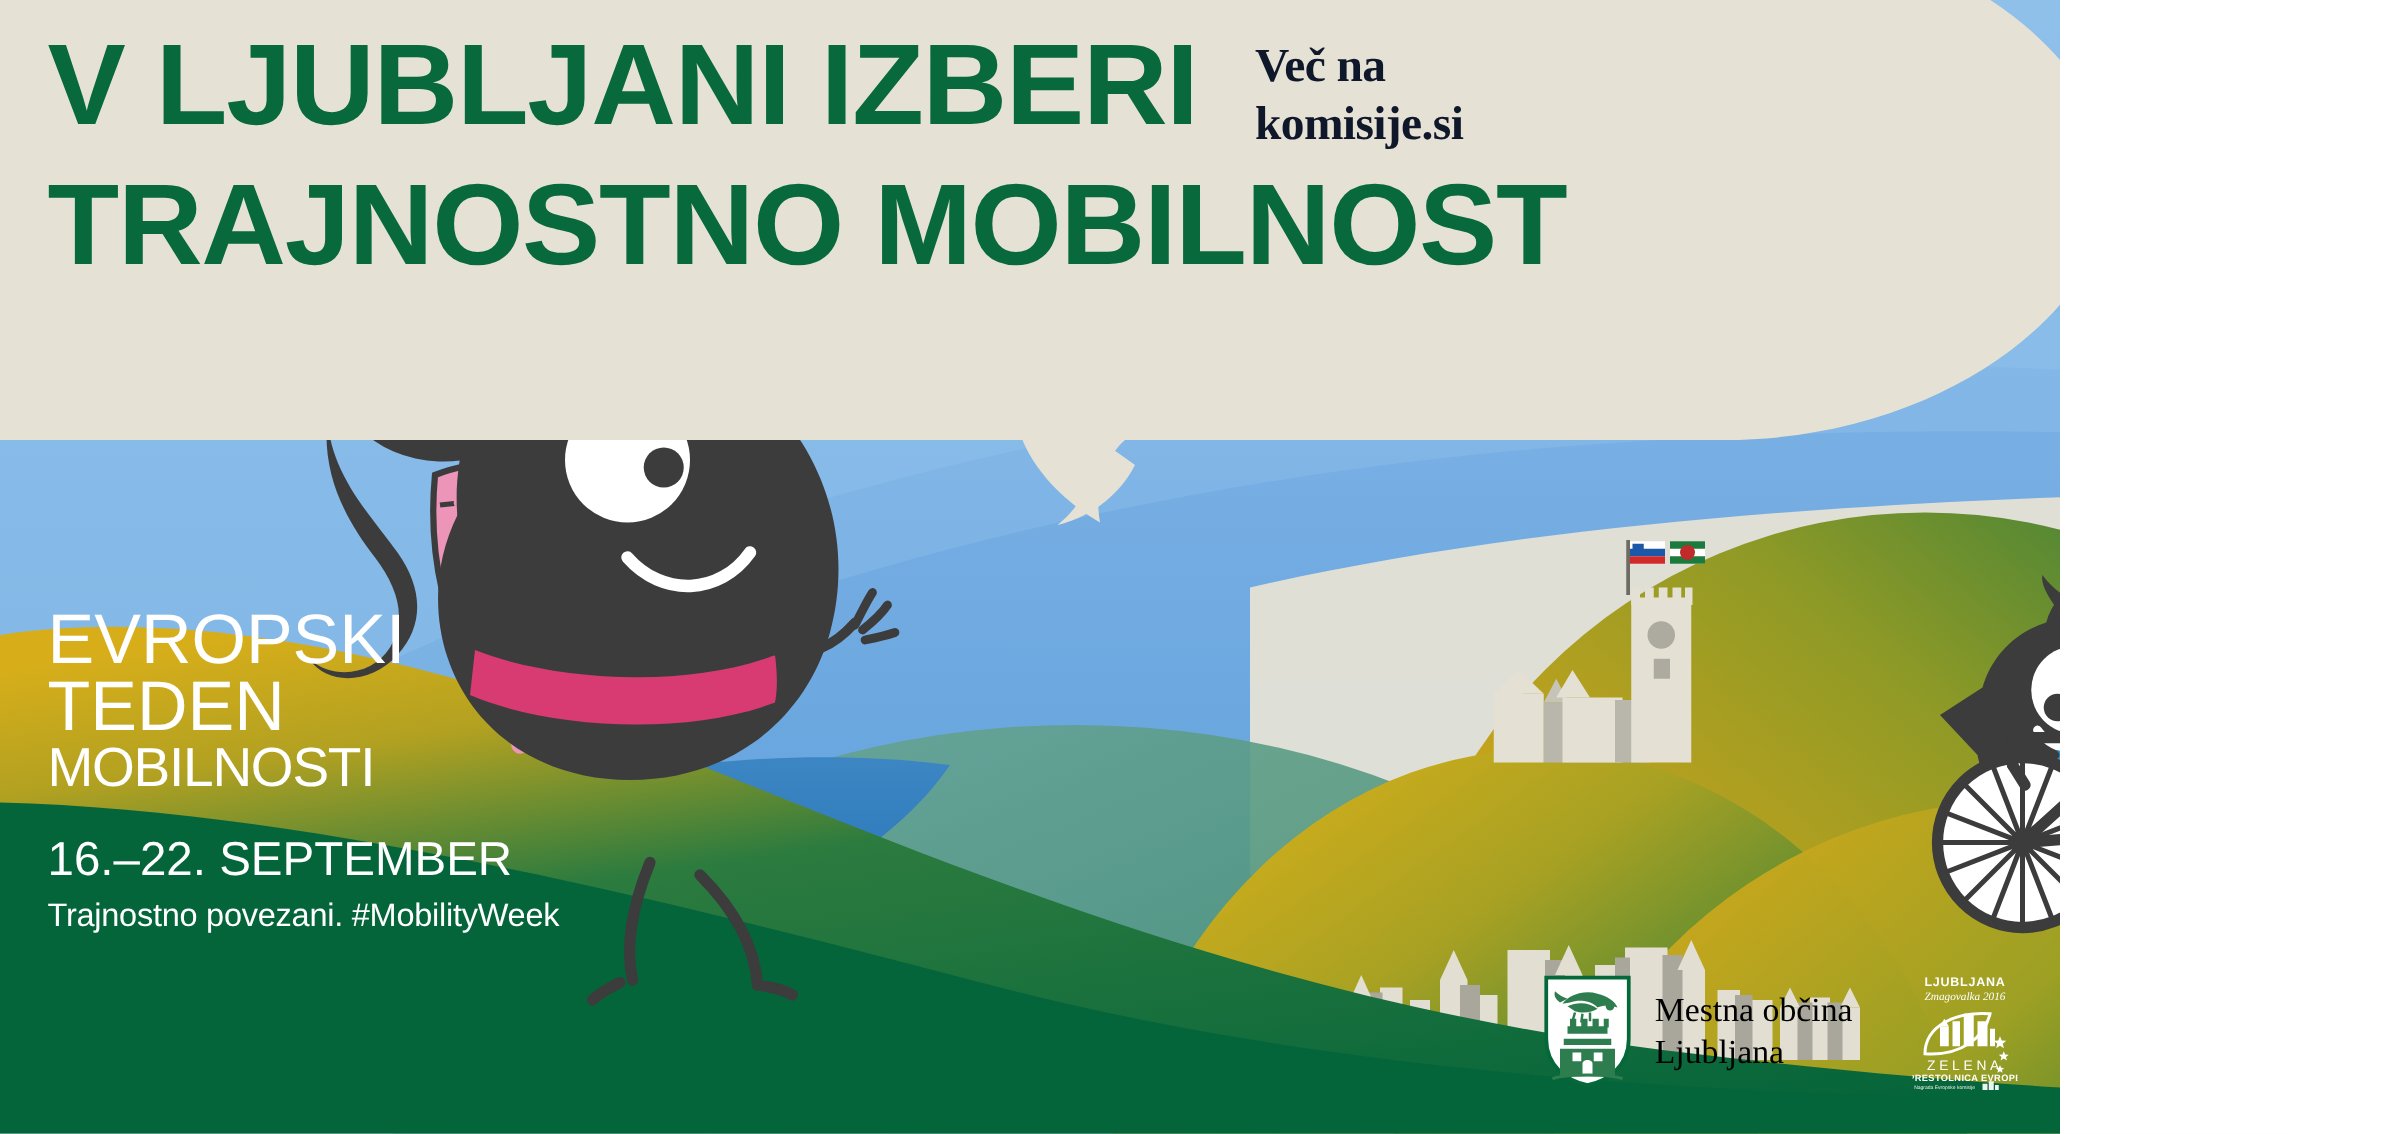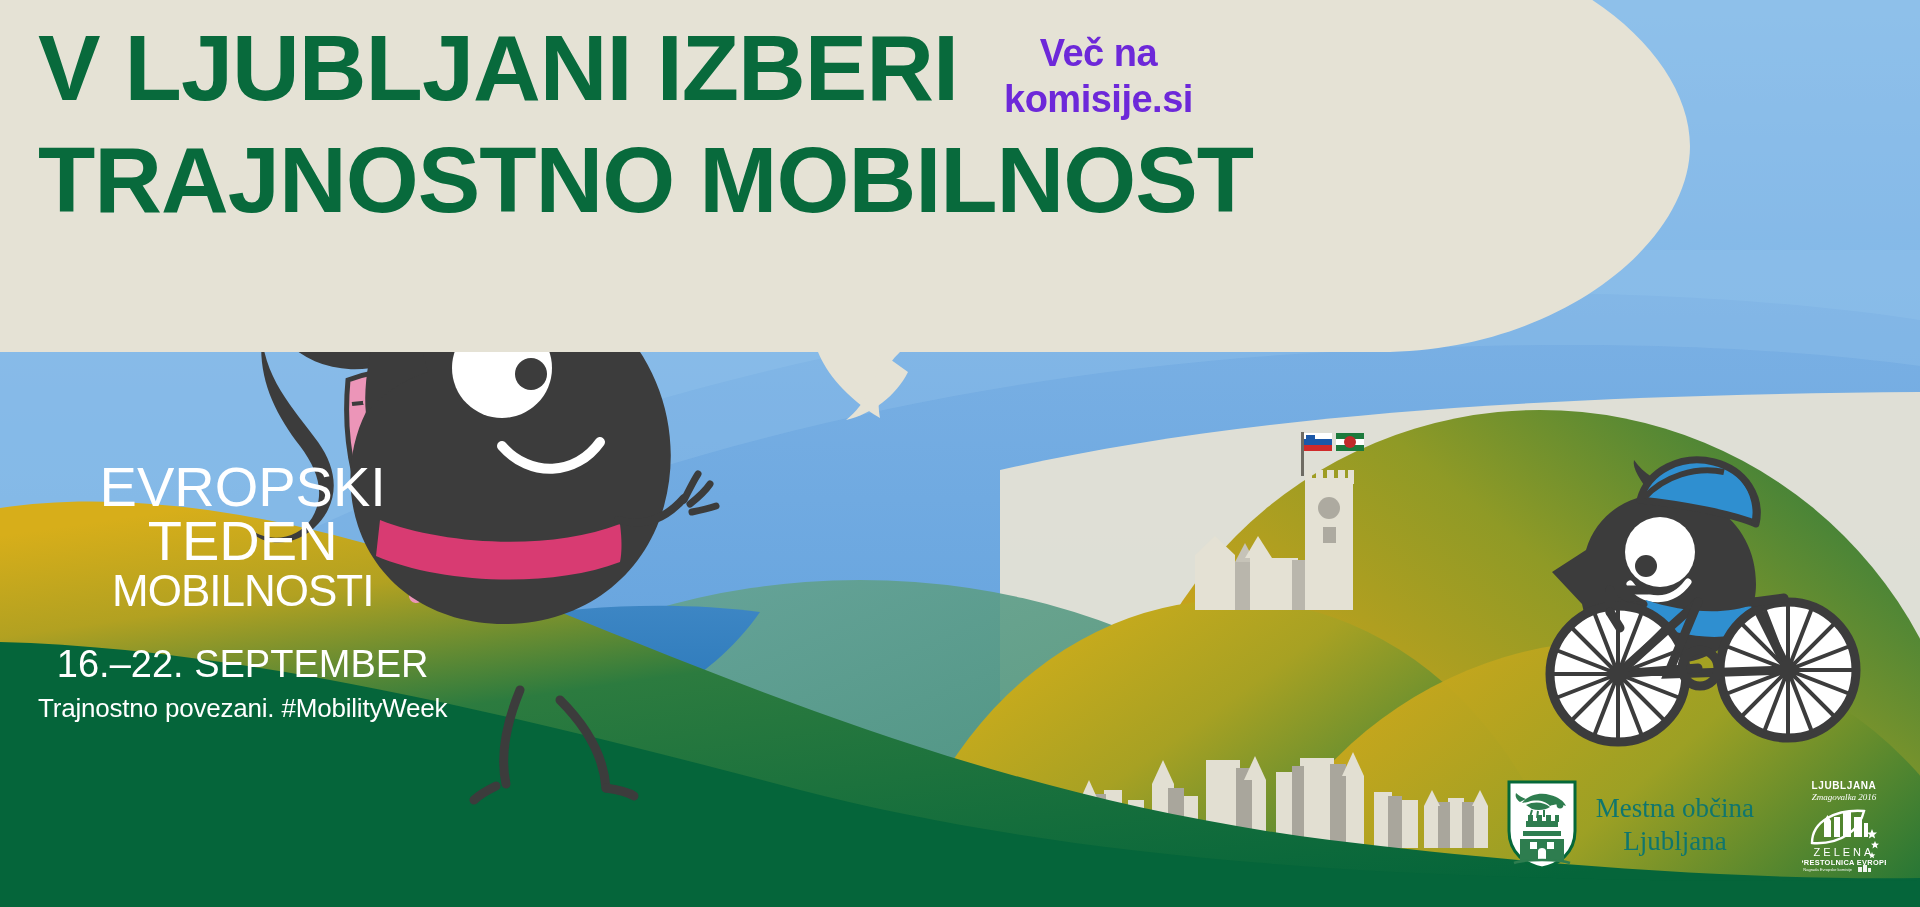--- a/index.html
+++ b/index.html
@@ -1,54 +1,53 @@
 <!DOCTYPE html>
 <html><head>
 <meta charset="utf-8">
 <style>
   html,body{margin:0;padding:0;background:#fff;}
   body{font-family:"Liberation Sans",sans-serif;}
   #poster{
-    position:relative;width:1920px;height:907px;overflow:hidden;
+    position:relative;width:1648px;height:907px;overflow:hidden;
     background:#E5E2D5;
-    text-align:center;
   }
   .layer{position:absolute;left:0;top:0;width:1920px;height:907px;}
   
   #sky{
     background:linear-gradient(180deg,#8FC0EA 0%,#7AB0E4 35%,#66A4DE 75%,#5B9CD9 100%);
   }
   
   #bubble-wrap{z-index:6;}
   
   .headline{
     position:absolute;z-index:9;color:#086A3C;
     font-family:"Liberation Sans",sans-serif;
     font-weight:bold;letter-spacing:-1px;white-space:nowrap;
     transform:scaleX(1.02);transform-origin:left center;
   }
   #title-line1{left:38px;top:22px;font-size:92px;line-height:1;}
   #title-line2{left:38px;top:134px;font-size:92px;line-height:1;}
   #more-info{
     position:absolute;z-index:10;left:1004px;top:30px;
-    color:#6d28d9;font-weight:bold;font-size:38px;line-height:1.22;
-    font-family:Liberation Sans, sans-serif;letter-spacing:-0.5px;
+    color:#0f172a;font-weight:bold;font-size:38px;line-height:1.22;
+    font-family:Liberation Serif, serif;letter-spacing:-0.5px;
   }
   
   #emw{
-    position:absolute;z-index:20;left:38px;top:460px;color:#ffffff;
+    position:absolute;z-index:20;left:38px;top:484px;color:#ffffff;
     font-family:"Liberation Sans",sans-serif;
   }
   #emw .l1,#emw .l2{font-size:56px;line-height:0.97;font-weight:300;letter-spacing:0px;}
   #emw .l3{font-size:44px;line-height:1.0;font-weight:normal;letter-spacing:-1px;}
   #emw .l4{font-size:38px;line-height:1.25;font-weight:300;letter-spacing:0px;margin-top:28px;}
   #emw .l5{font-size:26px;line-height:1.6;font-weight:normal;letter-spacing:-0.2px;}
   
   #logos{position:absolute;z-index:25;right:34px;bottom:34px;display:flex;align-items:center;gap:18px;}
-  #moll-text{color:#0f766e;font-family:"Liberation Serif",serif;font-size:27px;line-height:1.22;}
+  #moll-text{color:#000000;font-family:"Liberation Serif",serif;font-size:27px;line-height:1.22;}
   
   .noselect{user-select:none;}
 </style>
 </head>
 <body>
 
 <div id="poster" class="noselect">
 
   <div class="layer" id="sky"></div>
 

